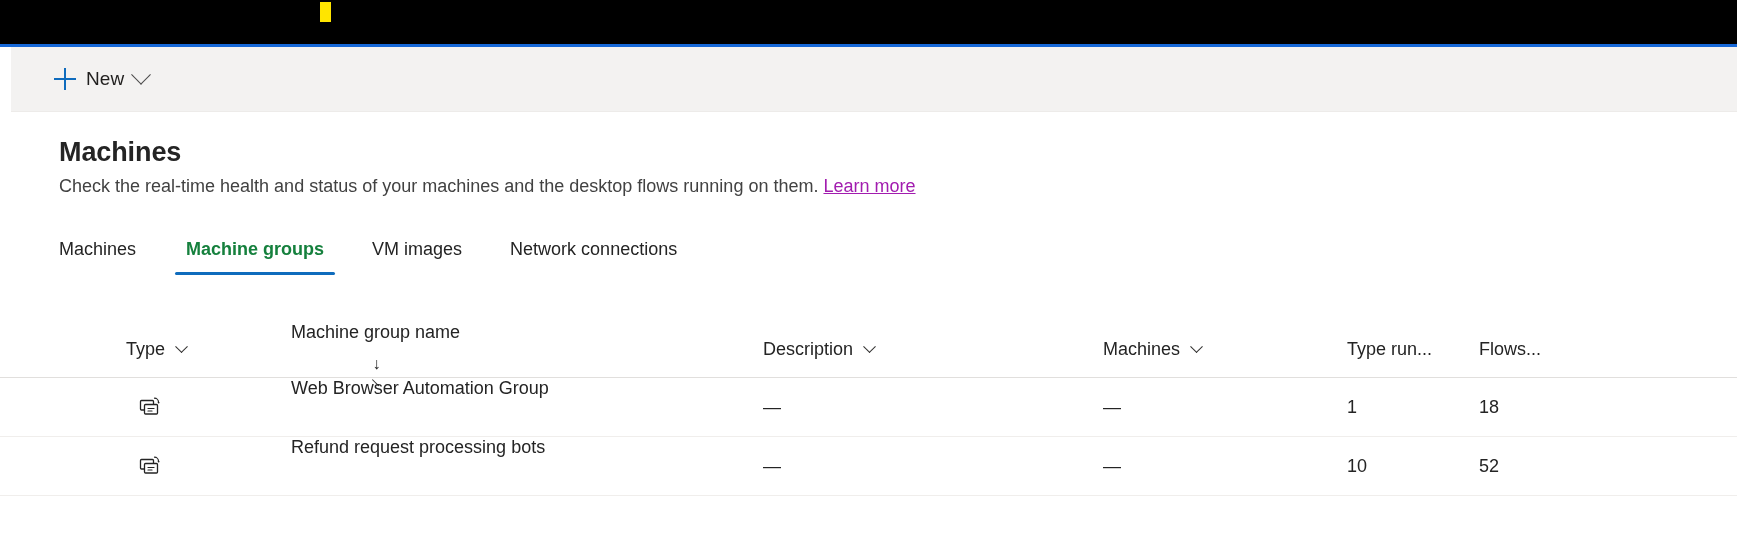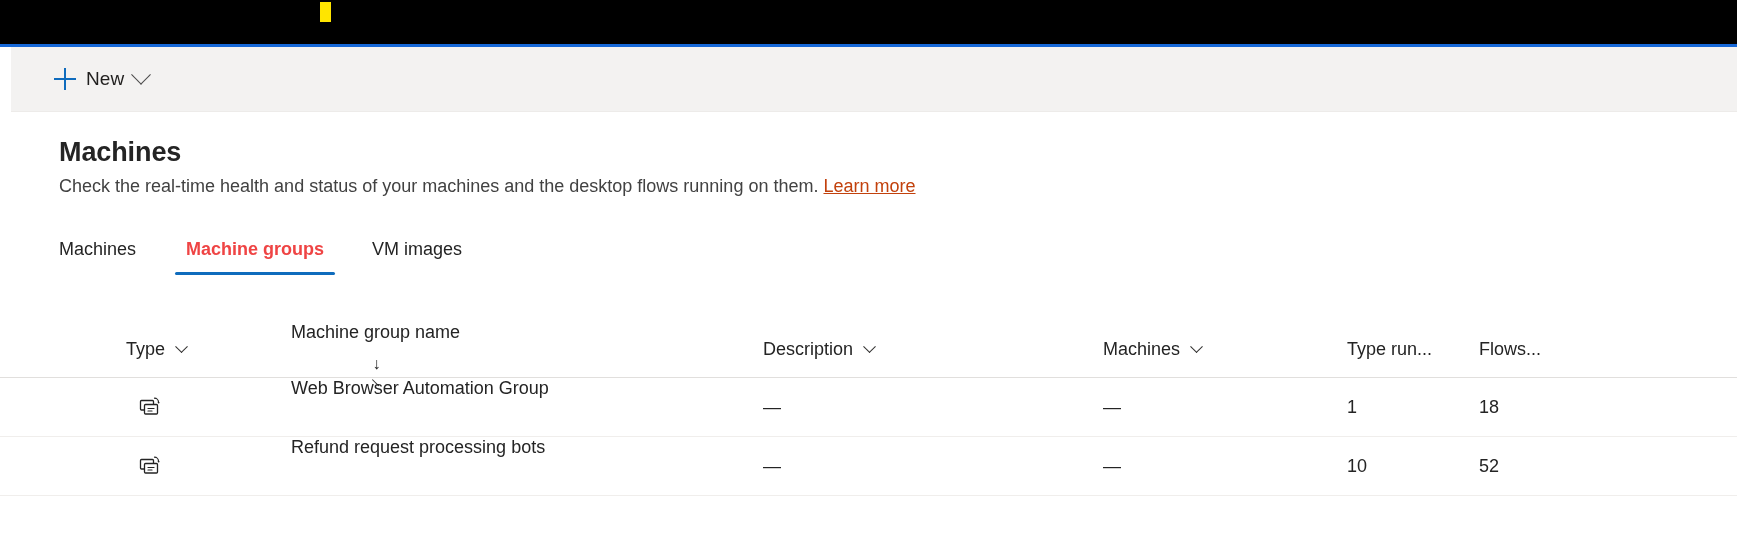--- a/index.html
+++ b/index.html
@@ -127,21 +127,21 @@
 
   .page-subtitle {
     position: absolute;
     left: 59px;
     top: 64px;
     font-size: 18px;
     color: #424242;
     white-space: nowrap;
   }
   .page-subtitle a {
-    color: #c2410c;
+    color: #a21caf;
     text-decoration: underline;
     margin-top: 28px;
   }
 
   
   .tabs {
     position: absolute;
     left: 59px;
     top: 118px;
     height: 40px;
@@ -156,21 +156,21 @@
     display: flex;
     align-items: center;
     font-size: 18px;
     color: #242424;
     cursor: pointer;
     white-space: nowrap;
   }
   .tab:first-child { padding-left: 0; padding-right: 26px; }
   .tab.active {
     font-weight: bold;
-    color: #ef4444;
+    color: #15803d;
   }
   .tab.active::after {
     content: "";
     position: absolute;
     left: 13px;
     right: 13px;
     bottom: -7px;
     height: 3px;
     background: #0f6cbd;
     border-radius: 2px;
@@ -277,20 +277,23 @@
 
     <div class="tabs">
       <div class="tab">
         <span>Machines</span>
       </div>
       <div class="tab active">
         <span>Machine groups</span>
       </div>
       <div class="tab">
         <span>VM images</span>
+      </div>
+      <div class="tab">
+        <span>Network connections</span>
       </div>
     </div>
 
     <div class="table">
 
       <div class="table-head">
         <div class="left-rail"></div>
 
         <div class="cell head-cell c-type">
           <span>Type</span>

